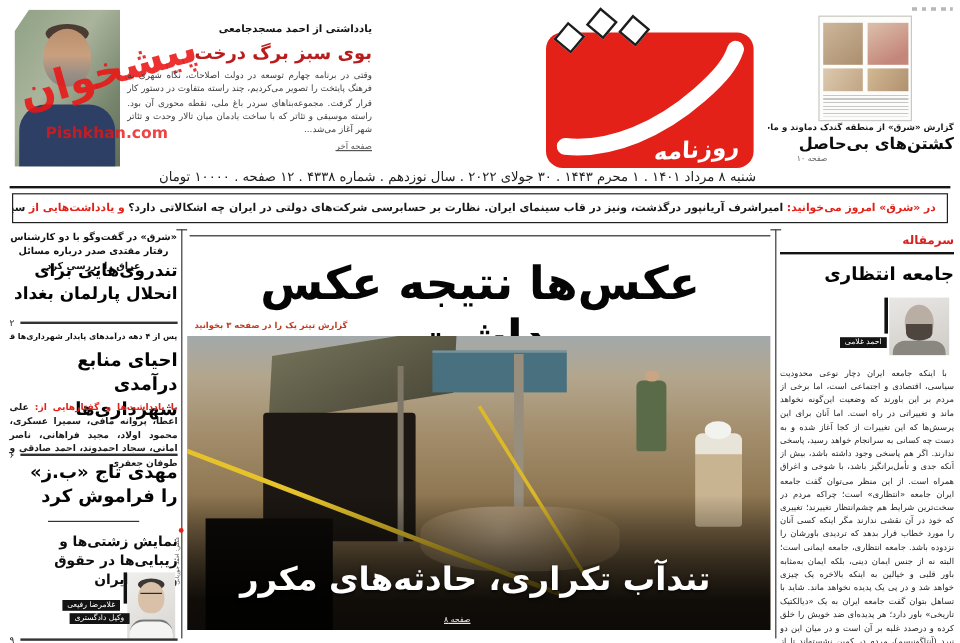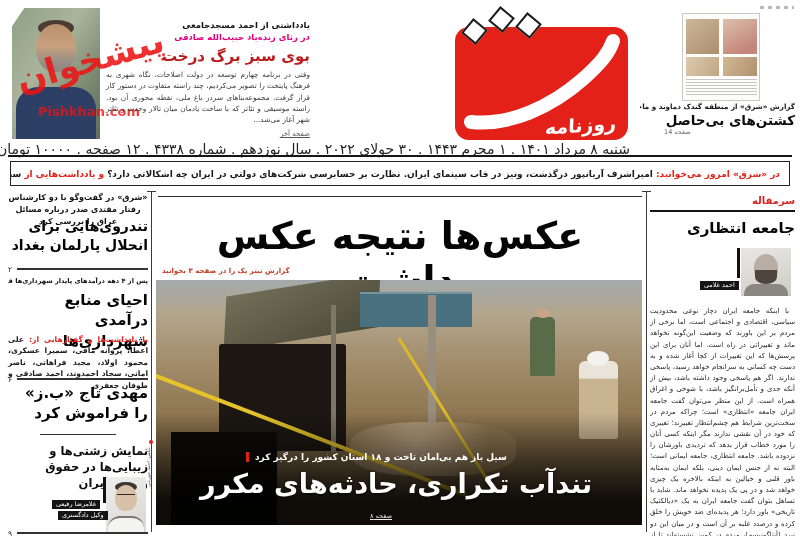--- a/index.html
+++ b/index.html
@@ -8,21 +8,21 @@
     position:relative;width:800px;height:536px;overflow:hidden;background:#fff;
     font-family:"DejaVu Sans",sans-serif;direction:rtl;color:#1a1a1a;
   }
   .abs{position:absolute;}
   
   .logo-box{left:455px;top:27px;width:173px;height:113px;background:#e32119;border-radius:14px;}
   .logo-swoosh{position:absolute;left:0;top:0;width:100%;height:100%;}
   .logo-sub{position:absolute;right:12px;bottom:4px;color:#fff;font-size:19px;font-weight:bold;
     transform:rotate(-4deg) skewX(-6deg);}
   .diamond{position:absolute;width:19px;height:19px;background:#fff;border:2.5px solid #1d1d1d;transform:rotate(40deg);}
-  .dateline{left:230px;top:141px;width:400px;font-size:14px;color:#222;text-align:right;direction:rtl;white-space:nowrap;}
+  .dateline{left:230px;top:141px;width:400px;font-size:11px;color:#222;text-align:right;direction:rtl;white-space:nowrap;}
   .top-rule{left:8px;top:155px;width:784px;height:2px;background:#161616;}
   
   .portrait{left:12px;top:8px;width:88px;height:131px;overflow:hidden;
     background:linear-gradient(125deg,#8fa184 0%,#aab49c 40%,#77856d 75%,#5f6d58 100%);
     clip-path:polygon(0 14%,14% 0,100% 0,100% 100%,0 100%);}
   .portrait .head{position:absolute;left:24px;top:16px;width:40px;height:48px;border-radius:50% 50% 46% 46%;
     background:linear-gradient(180deg,#b98f6d 0%,#c9a07e 45%,#9a8f85 78%,#8d857f 100%);}
   .portrait .hair{position:absolute;left:26px;top:12px;width:36px;height:16px;border-radius:50%;background:#4a3b33;}
   .portrait .body{position:absolute;left:4px;bottom:0;width:80px;height:52px;border-radius:22px 22px 0 0;background:#2e3f66;}
   .wm-fa{left:14px;top:40px;font-size:35px;font-weight:bold;color:rgba(235,20,20,.88);transform:rotate(-16deg);letter-spacing:-1px;}
@@ -153,37 +153,36 @@
 
   <div class="abs portrait">
     <div class="hair"></div>
     <div class="head"></div>
     <div class="body"></div>
   </div>
   <div class="abs wm-fa">پیشخوان</div>
   <div class="abs wm-en">Pishkhan.com</div>
   <div class="abs obit">
     <div class="k1">یادداشتی از احمد مسجدجامعی</div>
-    <div class="k2">در رثای زنده‌یاد حبیب‌الله صادقی</div>
     <h2>بوی سبز برگ درخت</h2>
     <div class="bd">وقتی در برنامه چهارم توسعه در دولت اصلاحات، نگاه شهری به فرهنگ پایتخت را تصویر می‌کردیم، چند راسته متفاوت در دستور کار قرار گرفت. مجموعه‌بناهای سردر باغ ملی، نقطه محوری آن بود. راسته موسیقی و تئاتر که با ساخت یادمان میان تالار وحدت و تئاتر شهر آغاز می‌شد...</div>
     <div class="pg">صفحه آخر</div>
   </div>
 
   <div class="abs folio-dashes"></div>
   <div class="abs thumb">
     <div class="im t1"></div>
     <div class="im t2"></div>
     <div class="im t3"></div>
     <div class="im t4"></div>
     <div class="tx"></div>
   </div>
   <div class="abs dogs-k">گزارش «شرق» از منطقه گندک دماوند و ماجرای کشتار سگ‌ها</div>
   <div class="abs dogs-h">کشتن‌های بی‌حاصل</div>
-  <div class="abs dogs-p">صفحه 14</div>
+  <div class="abs dogs-p">صفحه ۱۰</div>
 
   <div class="abs strip">
     <span class="red">در «شرق» امروز می‌خوانید:</span>
     <span class="blk">امیراشرف آریانپور درگذشت، ونیز در قاب سینمای ایران. نظارت بر حسابرسی شرکت‌های دولتی در ایران چه اشکالاتی دارد؟</span>
     <span class="red">و یادداشت‌هایی از</span>
     <span class="blk">سیدجمال هادیان‌طبایی‌زواره. مهدی زارع، سینا رحیم‌پور</span>
   </div>
 
   <div class="abs vrule v-left"></div>
   <div class="abs vrule v-right"></div>
@@ -203,21 +202,20 @@
     <div class="ph-pole2"></div>
     <div class="ph-rub"></div>
     <div class="ph-sold"></div>
     <div class="ph-work"></div>
     <div class="ph-tape"></div>
     <div class="ph-tape2"></div>
     <div class="ph-grad"></div>
   </div>
   <div class="abs ph-credit-dot"></div>
   <div class="abs ph-credit">عکس: احمد جوریابی</div>
-  <div class="abs flood-k">سیل باز هم بی‌امان تاخت و ۱۸ استان کشور را درگیر کرد</div>
   <div class="abs flood-h">تندآب تکراری، حادثه‌های مکرر</div>
   <div class="abs flood-p">صفحه ۸</div>
 
   <div class="abs lc lc-k a1k">«شرق» در گفت‌وگو با دو کارشناس رفتار مقتدی صدر درباره مسائل عراق را بررسی کرد</div>
   <div class="abs lc lc-h a1h">تندروی‌هایی برای انحلال پارلمان بغداد</div>
   <div class="abs sep sep1">
     <span class="n">۲</span>
     <span class="ln"></span>
   </div>
 

